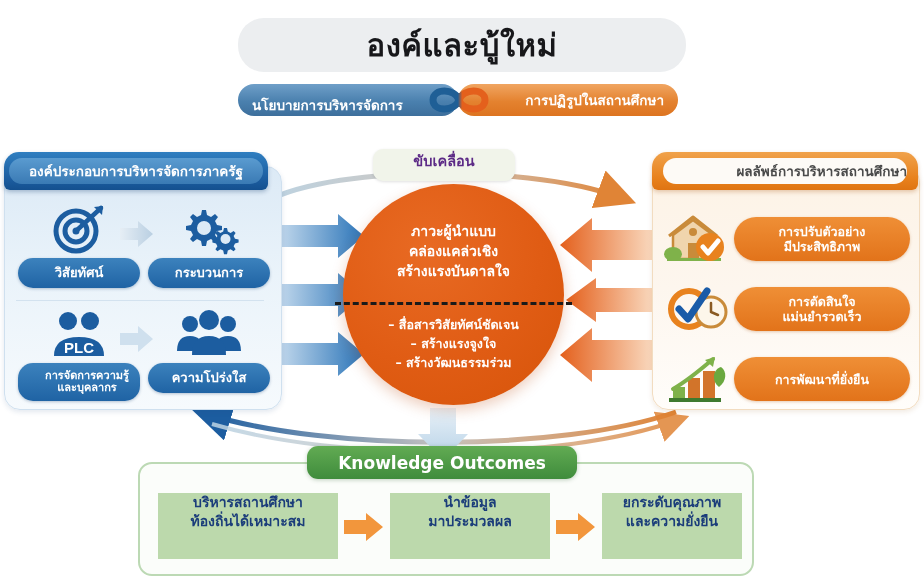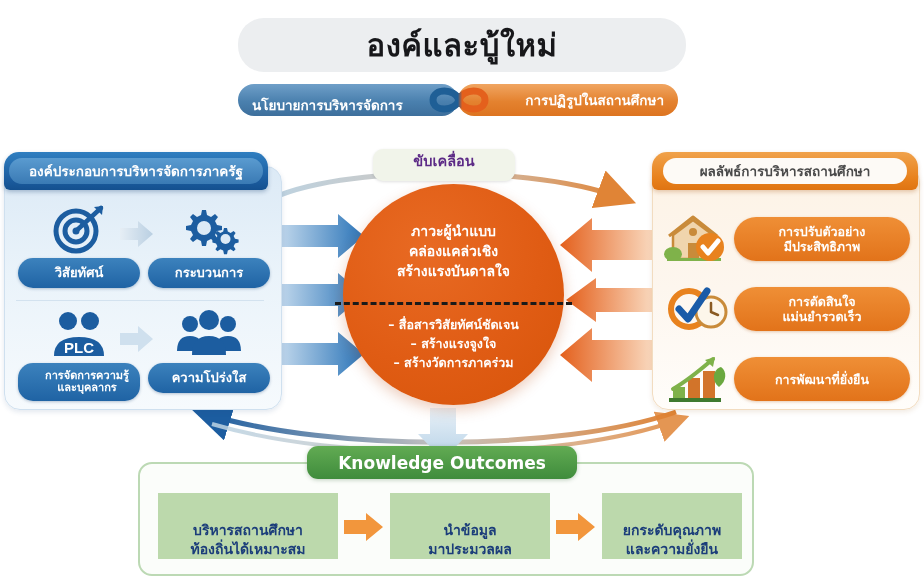--- a/index.html
+++ b/index.html
@@ -107,21 +107,21 @@
   }
   .rpanel-head{
     position:absolute;left:652px;top:152px;width:266px;height:38px;
     border-radius:15px 15px 6px 6px;
     background:linear-gradient(180deg,#f0a24b 0%,#e8811c 70%,#df7412 100%);
     display:flex;align-items:center;justify-content:center;
     box-shadow:0 2px 4px rgba(170,90,20,.3);
   }
   .rpanel-head .inner{
     width:244px;height:26px;border-radius:13px;background:#fdfaf6;
-    display:flex;align-items:center;justify-content:center;
+    display:flex;align-items:center;justify-content:flex-end;
   }
   .rpanel-head span{font-size:13.5px;font-weight:bold;color:#4a4a4a;white-space:nowrap;}
   .rrow{position:absolute;left:660px;width:250px;height:62px;display:flex;align-items:center;}
   .rrow .ic{width:74px;height:60px;display:flex;align-items:center;justify-content:center;}
   .rchip{
     flex:1;height:44px;border-radius:22px;
     background:linear-gradient(180deg,#ef8f36 0%,#e2731a 100%);
     display:flex;align-items:center;justify-content:center;
     color:#fff;font-size:12.5px;font-weight:bold;line-height:1.2;text-align:center;
     box-shadow:0 1px 3px rgba(170,90,20,.3);
@@ -134,21 +134,21 @@
   .gpanel-head{
     position:absolute;left:307px;top:446px;width:270px;height:33px;
     border-radius:11px;
     background:linear-gradient(180deg,#62ab53 0%,#3f8c3c 100%);
     display:flex;align-items:center;justify-content:center;
     box-shadow:0 1px 4px rgba(40,90,40,.28);
   }
   .gpanel-head span{font-size:17px;font-weight:bold;color:#ffffff;}
   .gbox{
     position:absolute;top:493px;height:66px;background:#bcd9ac;
-    display:flex;align-items:flex-end;justify-content:center;
+    display:flex;align-items:flex-start;justify-content:center;
     color:#1b3d7a;font-size:14px;font-weight:bold;line-height:1.35;text-align:center;
   }
   .garrow{position:absolute;top:512px;width:40px;height:30px;}
   svg{display:block;overflow:visible;}
   .flows{position:absolute;left:0;top:0;width:924px;height:583px;pointer-events:none;}
 </style>
 </head>
 <body>
 
 <div id="stage">
@@ -319,21 +319,21 @@
   <div class="circle">
     <div class="circle-top">
       <div>ภาวะผู้นำแบบ</div>
       <div>คล่องแคล่วเชิง</div>
       <div>สร้างแรงบันดาลใจ</div>
     </div>
     <div class="circle-dash"></div>
     <div class="circle-list">
       <div>– สื่อสารวิสัยทัศน์ชัดเจน</div>
       <div>– สร้างแรงจูงใจ</div>
-      <div>– สร้างวัดการภาคร่วม</div>
+      <div>– สร้างวัฒนธรรมร่วม</div>
     </div>
   </div>
   <div class="drive-pill">
     <span>ขับเคลื่อน</span>
   </div>
 
   <div class="rpanel"></div>
   <div class="rpanel-head">
     <div class="inner">
       <span>ผลลัพธ์การบริหารสถานศึกษา</span>

